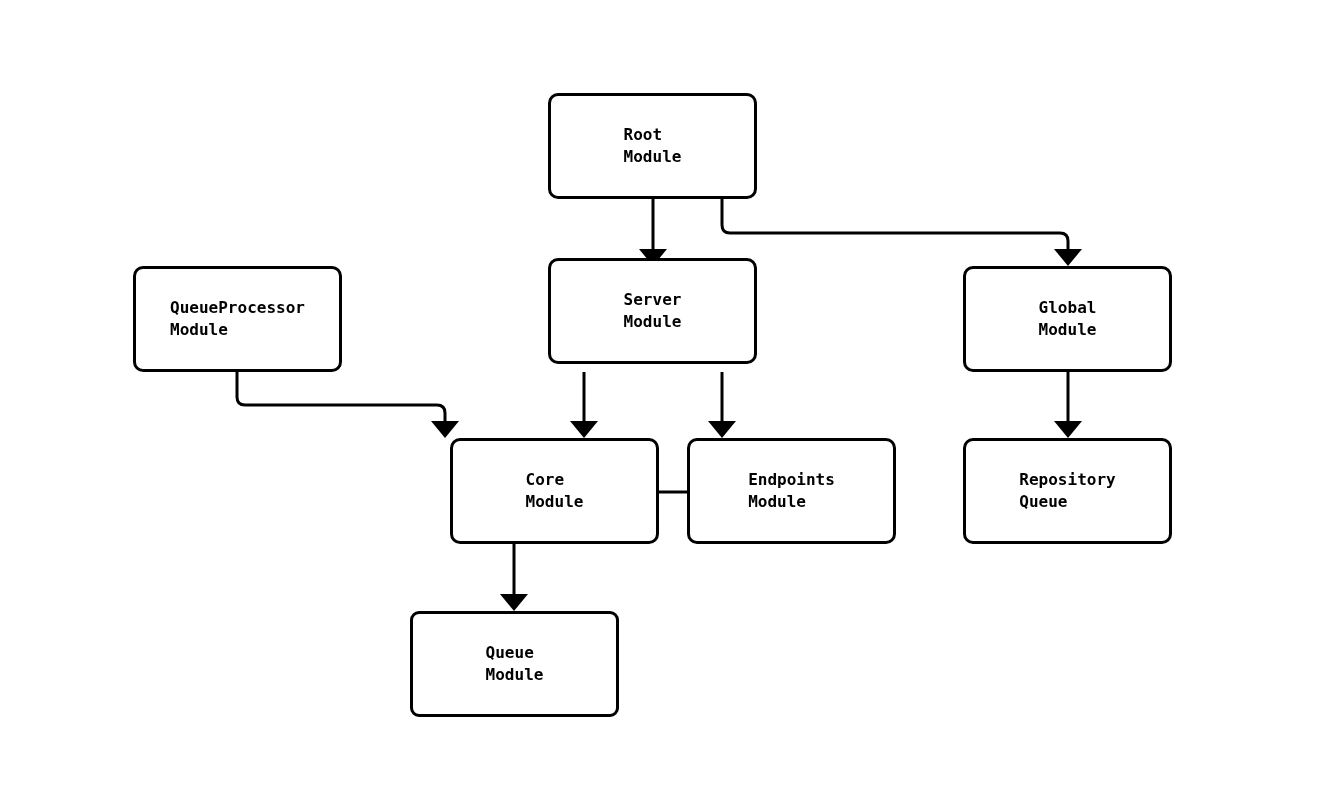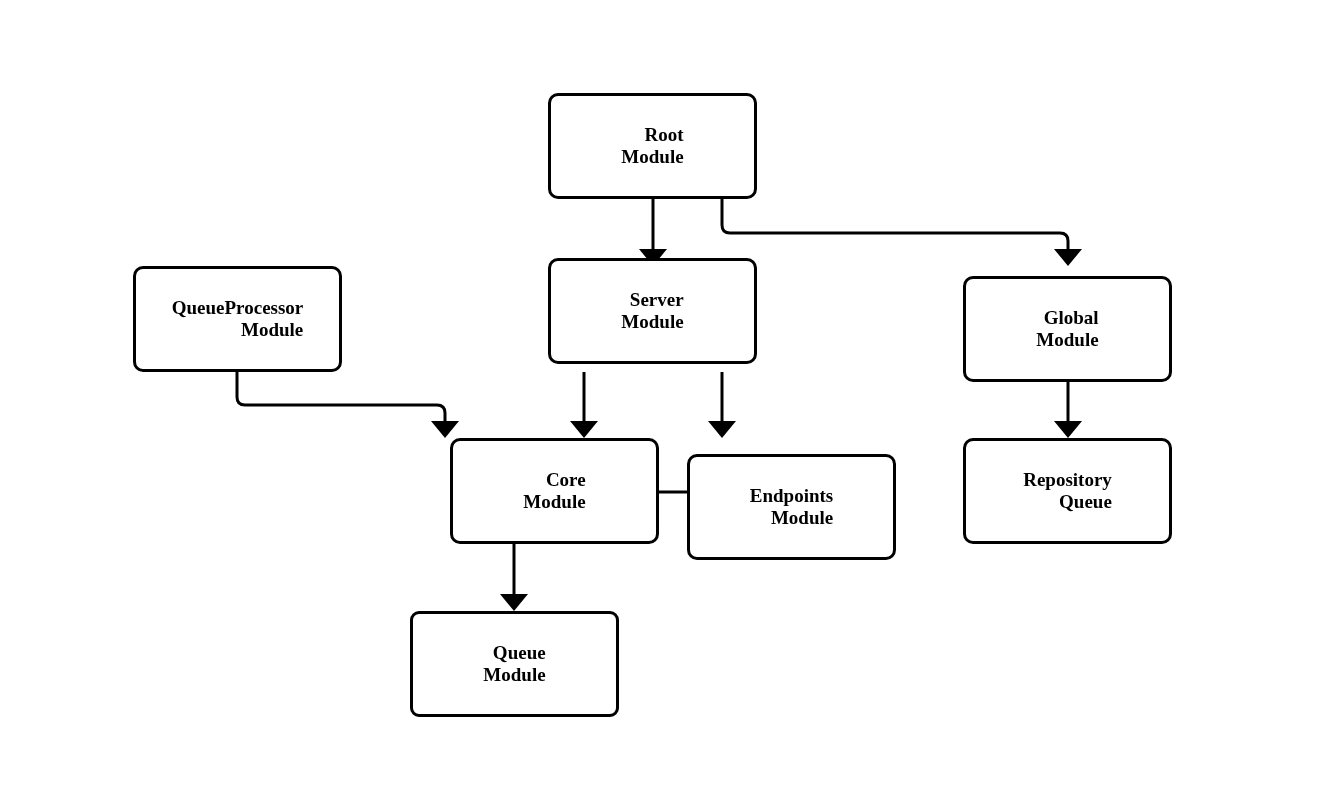--- a/index.html
+++ b/index.html
@@ -37,34 +37,33 @@
     height: 106px;
     box-sizing: border-box;
     background: #ffffff;
     border: 3px solid #000000;
     border-radius: 10px;
     display: flex;
     align-items: center;
     justify-content: center;
   }
   .node .label {
-    font-size: 19px;
+    font-size: 16px;
     font-weight: bold;
     line-height: 22px;
     color: #000000;
-    text-align: right;
+    text-align: left;
     white-space: pre-line;
-    font-family: Liberation Serif, serif;
   }
   .n-root        { left: 548px; top: 93px;  }
   .n-qp          { left: 133px; top: 266px; }
   .n-server      { left: 548px; top: 258px; }
-  .n-global      { left: 963px; top: 276px; }
+  .n-global      { left: 963px; top: 266px; }
   .n-core        { left: 410px; top: 438px; margin-left: 40px; }
-  .n-endpoints   { left: 687px; top: 438px; margin-top: 16px; }
+  .n-endpoints   { left: 687px; top: 438px; }
   .n-repository  { left: 963px; top: 438px; }
   .n-queue       { left: 410px; top: 611px; border-radius: 9px; }
 </style>
 </head>
 <body>
 
 <div class="canvas">
 
   <svg class="edges-layer" viewBox="0 0 1337 809" xmlns="http://www.w3.org/2000/svg">
 

